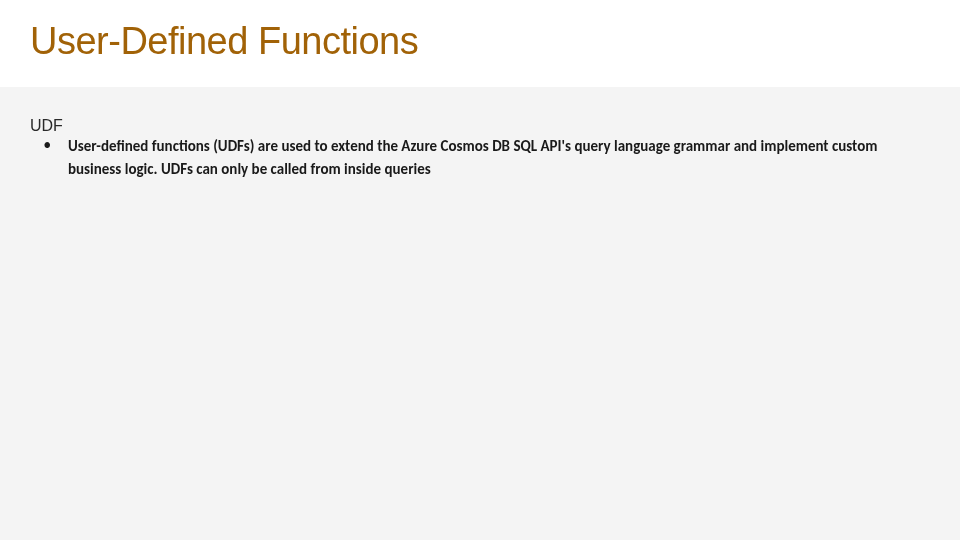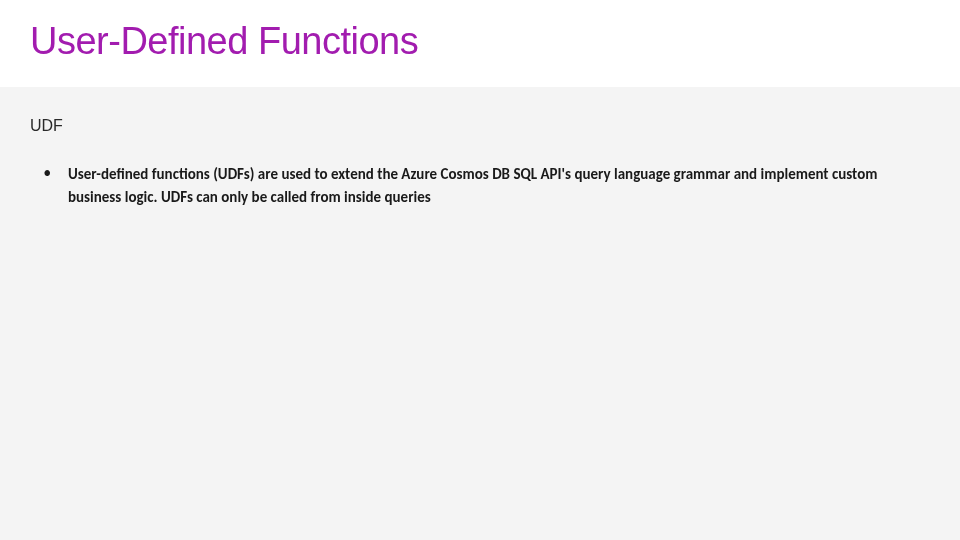--- a/index.html
+++ b/index.html
@@ -16,33 +16,32 @@
       overflow: hidden;
     }
     .header-band {
       background: #ffffff;
       width: 100%;
       padding: 20px 30px 24px 30px;
     }
     .slide-title {
       font-size: 38px;
       font-weight: 400;
-      color: #a21caf;
+      color: #a16207;
       font-family: Arial, "Helvetica Neue", sans-serif;
       letter-spacing: -0.5px;
     }
     .content-area {
       padding: 30px 30px 0 30px;
     }
     .section-heading {
       font-size: 16px;
       font-weight: 400;
       color: #2a2a2a;
       font-family: Arial, sans-serif;
-      margin-bottom: 28px;
     }
     .bullet-list {
       list-style: none;
       padding-left: 14px;
     }
     .bullet-list li {
       position: relative;
       padding-left: 24px;
       margin-bottom: 32px;
       font-size: 15px;

